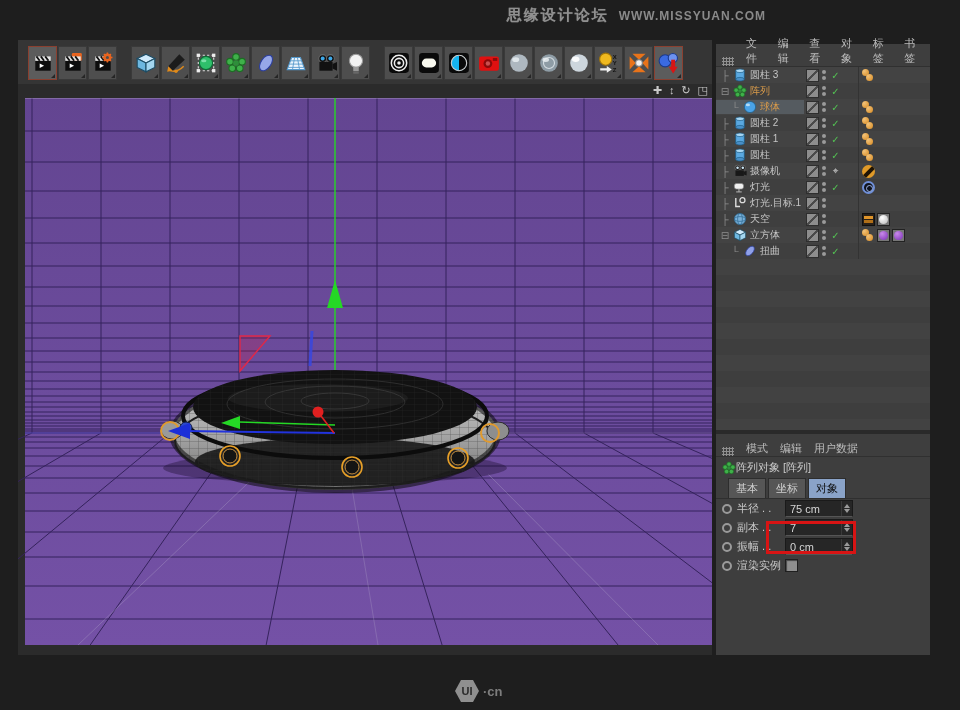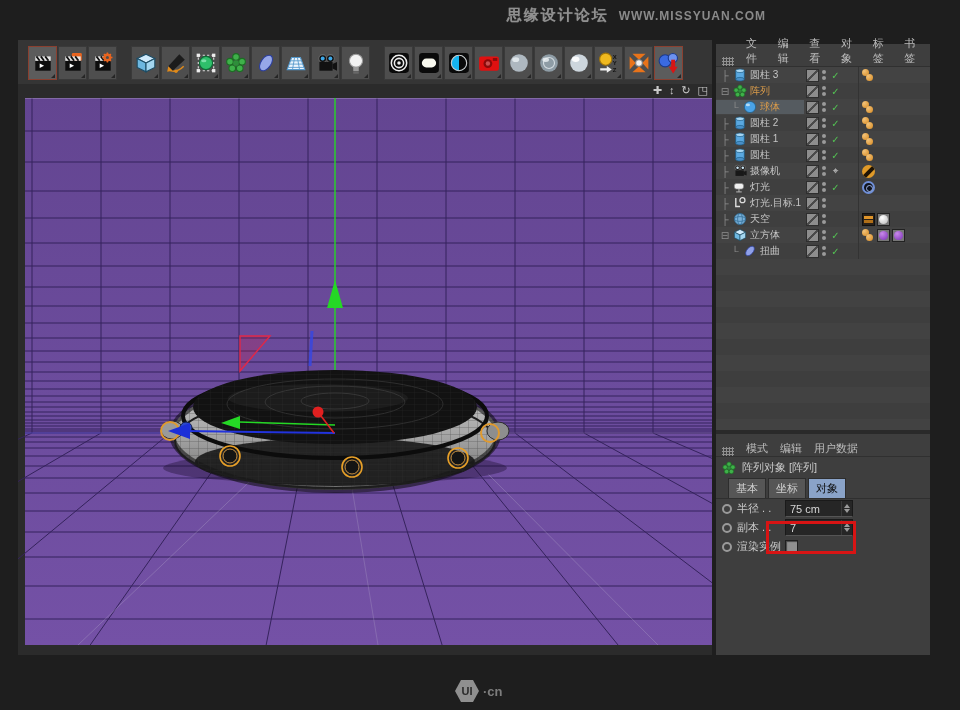--- a/index.html
+++ b/index.html
@@ -59,21 +59,21 @@
   .tag.target::after{content:"";position:absolute;left:2px;top:2px;width:5px;height:5px;border-radius:50%;border:1.5px solid #9fb6e8;}
   .tag.sky{background:#2a2118;border:1px solid #111;box-sizing:border-box;}
   .tag.sky::after{content:"";position:absolute;left:1px;right:1px;top:2px;height:3px;background:#e0952a;box-shadow:0 4px 0 #b06f18;}
   .tag.texw{background:#777;border:1px solid #222;box-sizing:border-box;}
   .tag.texw::after{content:"";position:absolute;left:1px;top:1px;width:9px;height:9px;border-radius:50%;background:radial-gradient(circle at 35% 30%,#ffffff,#b9b9b9);}
   .tag.texp{background:#777;border:1px solid #222;box-sizing:border-box;}
   .tag.texp::after{content:"";position:absolute;left:1px;top:1px;width:9px;height:9px;border-radius:50%;background:radial-gradient(circle at 35% 30%,#c78ae8,#7c2fb8);}
   #om-empty{height:171px;background:repeating-linear-gradient(180deg,#424242 0 16px,#3e3e3e 16px 32px);}
   #panel-splitter{height:4px;background:#2a2a2a;}
   
-  #am-title{height:21px;display:flex;align-items:center;gap:6px;padding:0 6px;background:#3e3e3e;}
+  #am-title{height:21px;display:flex;align-items:center;gap:0;padding:0 6px;background:#3e3e3e;}
   #am-title .t{color:#c9c9c9;}
   #am-tabs{height:20px;display:flex;align-items:flex-end;gap:2px;padding:0 12px;background:#3e3e3e;border-bottom:1px solid #2f2f2f;}
   .am-tab{padding:2px 7px;background:#565656;color:#cfcfcf;border:1px solid #2d2d2d;border-bottom:none;cursor:pointer;}
   .am-tab.active{background:#8aa3c8;color:#0d0d0d;}
   #am-section{height:17px;line-height:17px;background:#4b4b4b;color:#dadada;font-weight:bold;padding-left:6px;border-top:1px solid #5a5a5a;border-bottom:1px solid #2e2e2e;}
   .am-row{height:19px;display:flex;align-items:center;padding-left:6px;}
   .am-key{width:10px;height:10px;border-radius:50%;border:2px solid #9a9a9a;box-sizing:border-box;margin-right:5px;flex:0 0 auto;}
   .am-label{width:44px;color:#c9c9c9;white-space:nowrap;flex:0 0 auto;}
   .am-field{margin-left:4px;width:62px;height:15px;background:#262626;border:1px solid #1a1a1a;border-bottom-color:#555;color:#d6d6d6;display:flex;align-items:center;padding-left:4px;position:relative;}
   .stepper{position:absolute;right:0;top:0;bottom:0;width:10px;border-left:1px solid #3a3a3a;display:flex;flex-direction:column;align-items:center;justify-content:center;gap:1px;cursor:pointer;}
@@ -824,20 +824,31 @@
           <span class="am-field">
             <span>7</span>
             <span class="stepper">
               <i class="up"></i>
               <i class="dn"></i>
             </span>
           </span>
         </div>
         <div class="am-row">
           <span class="am-key"></span>
+          <span class="am-label">振幅 . .</span>
+          <span class="am-field">
+            <span>0 cm</span>
+            <span class="stepper">
+              <i class="up"></i>
+              <i class="dn"></i>
+            </span>
+          </span>
+        </div>
+        <div class="am-row">
+          <span class="am-key"></span>
           <span class="am-label">渲染实例</span>
           <span class="am-check"></span>
         </div>
       </div>
   </div>
 
   <div id="annotation-box" style="border-color: rgb(216, 20, 20);"></div>
 
   <div id="logo">
     <span class="hex">UI</span>

